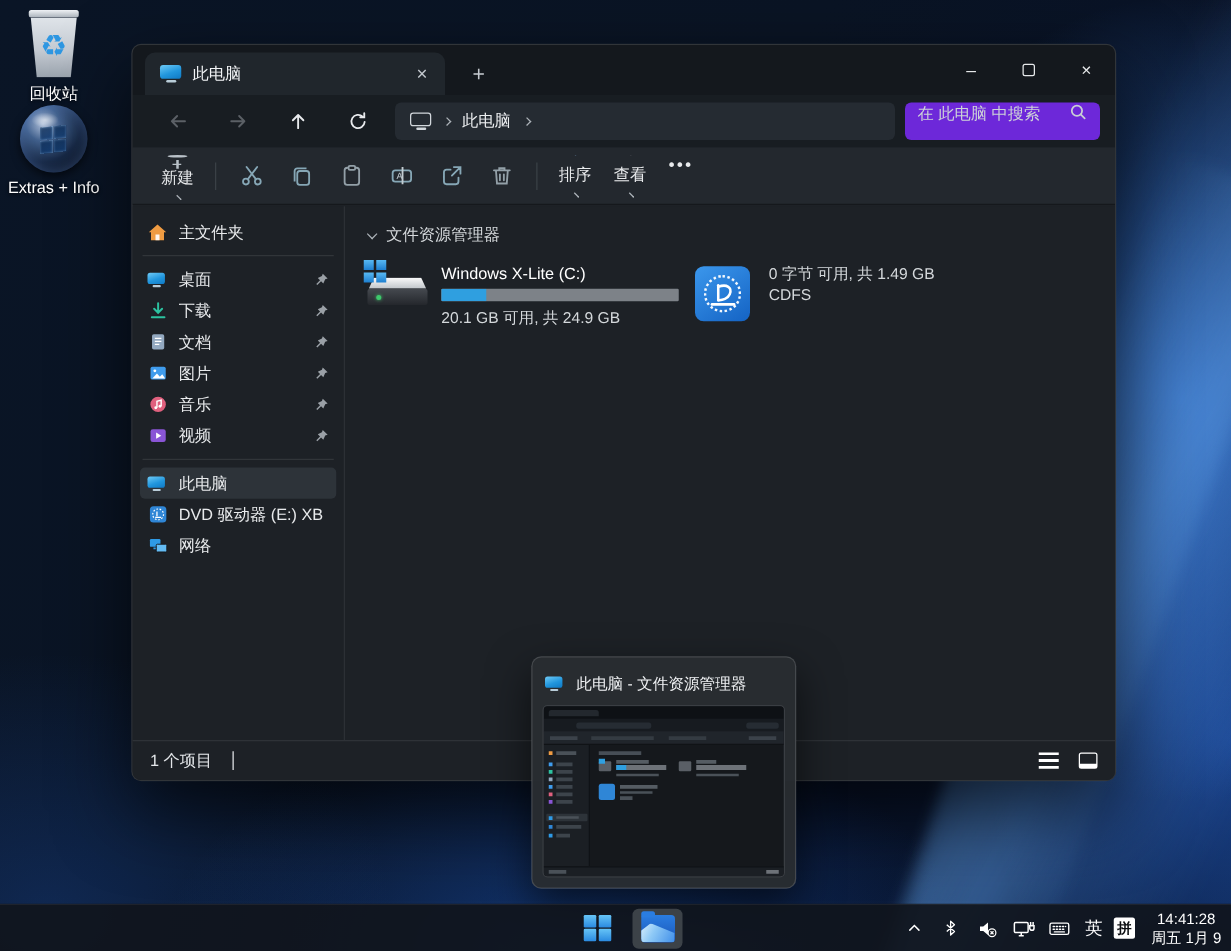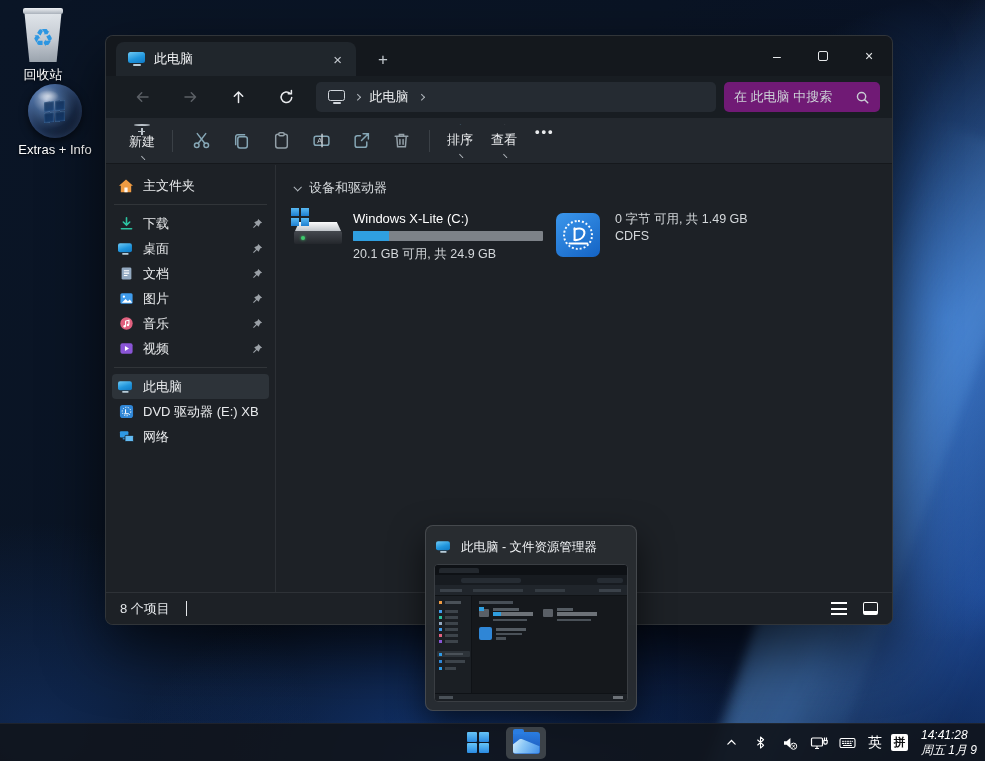--- a/index.html
+++ b/index.html
@@ -67,22 +67,22 @@
   .newtab { margin-left:14px; font-size:17px; color:#c4c9cf; padding:0 8px 6px; }
   .caption-btns { position:absolute; right:0; top:0; height:40px; display:flex; }
   .cap { width:46px; height:40px; display:flex; align-items:center; justify-content:center; color:#e6e8ea; font-size:14px; }
   .cap .sq { width:10px; height:10px; border:1.2px solid #e6e8ea; border-radius:2px; }
 
   .navbar { height:42px; background:#181d22; display:flex; align-items:center; padding:0 12px; gap:0; }
   .nav-ic { width:48px; height:36px; display:flex; align-items:center; justify-content:center; }
   .addr { margin-left:6px; width:400px; height:30px; background:#252b32; border-radius:5px;
     display:flex; align-items:center; gap:10px; padding:0 12px; }
   .addr .crumb { font-size:13px; color:#eceef0; }
-  .search { margin-left:8px; flex:1; height:30px; background:#701a75; border-radius:5px;
-    display:flex; align-items:center; padding:0 10px; overflow:hidden; }
+  .search { margin-left:8px; flex:1; height:30px; background:#6d28d9; border-radius:5px;
+    display:flex; padding:0 10px; overflow:hidden; }
   .search .ph { font-size:13px; color:#cdd2d7; white-space:nowrap; overflow:hidden; width:106px; }
   .search svg { margin-left:auto; flex:0 0 auto; }
 
   .toolbar { height:46px; background:#23282e; border-bottom:1px solid #15181c; display:flex; align-items:center; padding:0 14px; }
   .tbtn { display:flex; align-items:center; gap:7px; font-size:13px; color:#e8eaec; padding:0 9px; height:34px; border-radius:4px;flex-direction:column; }
   .tsep { width:1px; height:22px; background:#3a4046; margin:0 8px; }
   .tico { width:40px; height:34px; display:flex; align-items:center; justify-content:center; }
   .plus-circ { width:16px; height:16px; border:1.4px solid #b9c1c8; border-radius:50%; position:relative; }
   .plus-circ:before,.plus-circ:after { content:""; position:absolute; background:#b9c1c8; }
   .plus-circ:before { left:3.4px; top:6.4px; width:7px; height:1.4px; }
@@ -154,38 +154,38 @@
   .fx-back { position:absolute; inset:0; border-radius:3px; background:linear-gradient(#2a7de1,#1b55b8); }
   .fx-back:before { content:""; position:absolute; left:0; top:-3px; width:11px; height:5px; border-radius:2px 2px 0 0; background:#2a7de1; }
   .fx-front { position:absolute; left:0; right:0; bottom:0; height:15px; border-radius:0 0 3px 3px;
     background:linear-gradient(118deg,#d8eefc 0%,#8ec9f6 38%,#3f8ee9 100%);
     clip-path:polygon(0 42%,30% 0,100% 52%,100% 100%,0 100%); }
   .tray { position:absolute; right:8px; display:flex; align-items:center; gap:7px; height:38px; }
   .tray-ic { width:22px; height:30px; display:flex; align-items:center; justify-content:center; }
   .ime-lang { font-size:14px; color:#fff; padding:0 2px; }
   .ime-badge { width:17px; height:17px; background:#fff; color:#0b0d10; border-radius:2px; font-size:11.5px;
     display:flex; align-items:center; justify-content:center; font-weight:bold; }
-  .clock { text-align:left; font-size:12px; line-height:14.5px; color:#fff; padding-left:6px; min-width:58px;font-style:italic; }
+  .clock { text-align:center; font-size:12px; line-height:14.5px; color:#fff; padding-left:6px; min-width:58px; }
 </style>
 </head>
 <body>
 
 <div class="ribbon r1"></div>
 <div class="ribbon r2"></div>
 
 <div class="desk-icon" style="left:0;top:8px">
   <div class="bin-art">
     <div class="bin-lid"></div>
     <div class="bin-body">
         <span>♻</span>
       </div>
   </div>
   <div class="lbl">回收站</div>
 </div>
-<div class="desk-icon" style="left:12px;top:84px">
+<div class="desk-icon" style="left:0;top:84px">
   <div class="orb">
       <span class="flag">
         <b></b>
         <b></b>
         <b></b>
         <b></b>
       </span>
     </div>
   <div class="lbl">Extras + Info</div>
 </div>
@@ -328,40 +328,40 @@
           <svg width="16" height="16" viewBox="0 0 16 16">
               <path d="M8 1.6 15 7.7h-1.8v6.5H2.8V7.7H1Z" fill="#ef9b42"></path>
               <path d="M6.4 14.2V9.6h3.2v4.6" fill="#fff" opacity=".92"></path>
             </svg>
         </span>
         <span class="lab">主文件夹</span>
       </div>
       <div class="sdiv"></div>
       <div class="srow">
         <span class="sico">
-          <svg width="15" height="15" viewBox="0 0 16 16" fill="none" stroke="#2cc2a0" stroke-width="1.7" stroke-linecap="round">
-              <path d="M8 1.8v7.4M4.6 6.4 8 9.8l3.4-3.4"></path>
-              <path d="M2.6 13.6h10.8"></path>
-            </svg>
-        </span>
-        <span class="lab">下载</span>
-        <span class="pin">
-            <svg width="12" height="12" viewBox="0 0 16 16" fill="#9aa0a6">
-              <path d="M9.6 1.2 14.8 6.4l-2.6.9-2 4.4-2.4-2.4-4 4-1.1-1.1 4-4L4.3 5.8 8.7 3.8Z"></path>
-            </svg>
-          </span>
-      </div>
-      <div class="srow">
-        <span class="sico">
             <span class="mon s14">
               <i></i>
               <u></u>
             </span>
           </span>
         <span class="lab">桌面</span>
+        <span class="pin">
+            <svg width="12" height="12" viewBox="0 0 16 16" fill="#9aa0a6">
+              <path d="M9.6 1.2 14.8 6.4l-2.6.9-2 4.4-2.4-2.4-4 4-1.1-1.1 4-4L4.3 5.8 8.7 3.8Z"></path>
+            </svg>
+          </span>
+      </div>
+      <div class="srow">
+        <span class="sico">
+          <svg width="15" height="15" viewBox="0 0 16 16" fill="none" stroke="#2cc2a0" stroke-width="1.7" stroke-linecap="round">
+              <path d="M8 1.8v7.4M4.6 6.4 8 9.8l3.4-3.4"></path>
+              <path d="M2.6 13.6h10.8"></path>
+            </svg>
+        </span>
+        <span class="lab">下载</span>
         <span class="pin">
             <svg width="12" height="12" viewBox="0 0 16 16" fill="#9aa0a6">
               <path d="M9.6 1.2 14.8 6.4l-2.6.9-2 4.4-2.4-2.4-4 4-1.1-1.1 4-4L4.3 5.8 8.7 3.8Z"></path>
             </svg>
           </span>
       </div>
       <div class="srow">
         <span class="sico">
           <svg width="15" height="15" viewBox="0 0 16 16">
               <rect x="2.8" y="1.5" width="10.4" height="13" rx="1.5" fill="#93a9c0"></rect>
@@ -450,21 +450,21 @@
               <rect x="6.4" y="6.8" width="9" height="6.6" rx="1" fill="#63bbf3" stroke="#14181d" stroke-width=".8"></rect>
             </svg>
         </span>
         <span class="lab">网络</span>
       </div>
     </div>
 
     <div class="content">
       <div class="sect">
         <span class="chev"></span>
-        <span>设备和驱动器</span>
+        <span>文件资源管理器</span>
       </div>
       <div class="tiles">
         <div class="tile">
           <div class="ticon">
             <div class="drive-ico">
               <div class="drive-slab"></div>
                 <div class="drive-face"></div>
                 <span class="led"></span>
               <span class="winlogo">
                   <b></b>
@@ -496,21 +496,21 @@
           <div class="tinfo">
             <div class="tcap">0 字节 可用, 共 1.49 GB</div>
             <div class="tcap">CDFS</div>
           </div>
         </div>
       </div>
     </div>
   </div>
 
   <div class="statusbar">
-    <span class="stat-count">8 个项目</span>
+    <span class="stat-count">1 个项目</span>
     <span class="stat-cursor"></span>
     <div class="stat-right">
       <span class="vlist"></span>
       <span class="vgrid"></span>
     </div>
   </div>
 </div>
 
 <div class="popup">
   <div class="pop-head">

